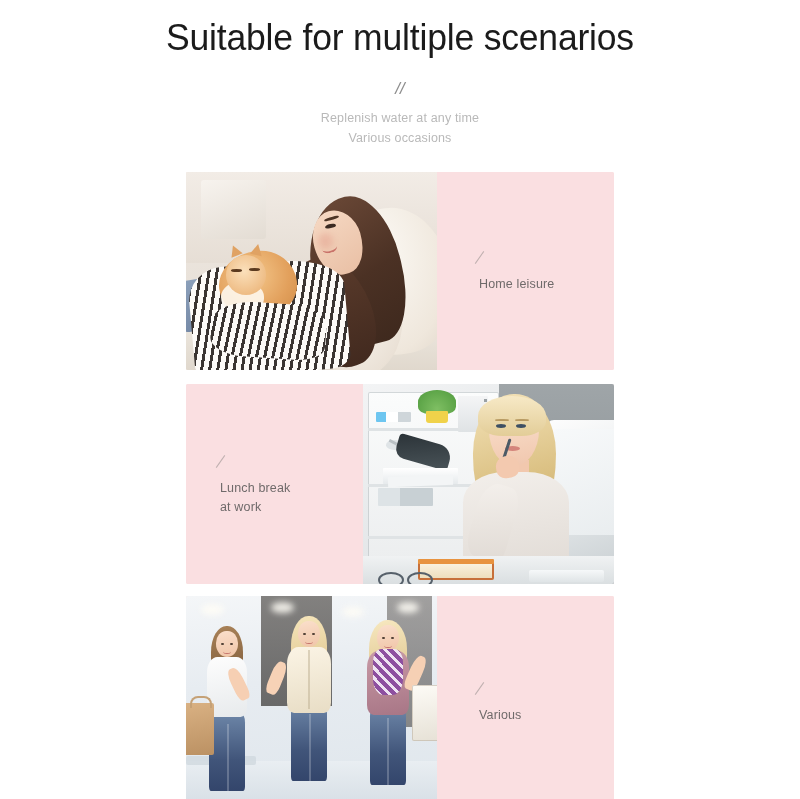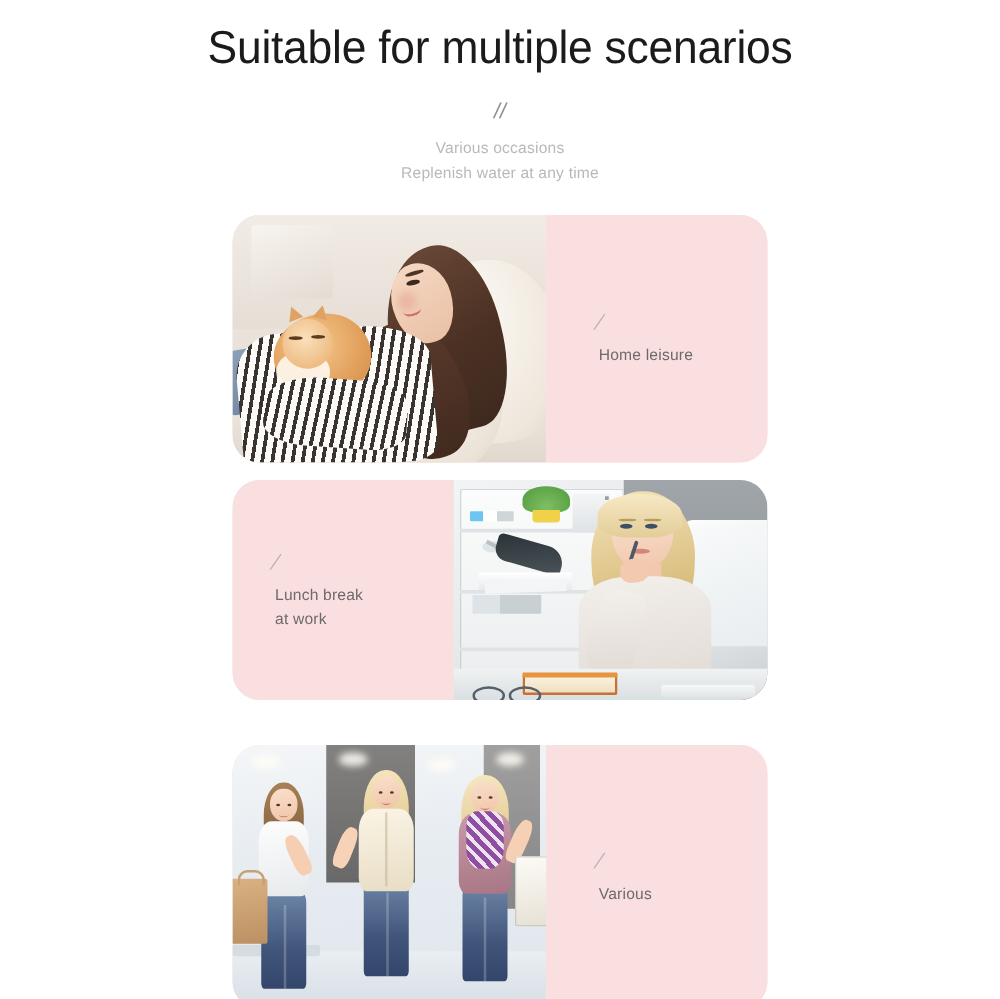--- a/index.html
+++ b/index.html
@@ -43,27 +43,27 @@
     font-weight:400;
   }
   .subtitle div{letter-spacing:0.15px;}
 
   
   .cards{position:absolute;left:186px;top:172px;width:428px;}
   .card{
     position:absolute;
     left:0;
     width:428px;
-    border-radius:22px;
+    border-radius:2px;
     overflow:hidden;
     display:flex;
     background:#fadfe1;
   }
   .card-1{top:0px;height:198px;}
-  .card-2{top:212px;height:176px;justify-content:flex-end;}
+  .card-2{top:212px;height:200px;justify-content:flex-end;}
   .card-3{top:424px;height:211px;}
 
   .photo{
     position:relative;
     overflow:hidden;
     flex:0 0 auto;
     background:#efeae6;
   }
   .pink{
     position:relative;
@@ -334,22 +334,22 @@
 <body>
 
 <div class="page">
 
   <div class="header">
     <h1 class="page-title">Suitable for multiple scenarios</h1>
 
     <div class="slash-divider">//</div>
 
     <div class="subtitle">
+      <div>Replenish water at any time</div>
       <div>Various occasions</div>
-      <div>Replenish water at any time</div>
     </div>
   </div>
 
   <div class="cards">
 
     <div class="card card-1">
       <div class="photo">
         <div class="scene s1">
           <div class="wall"></div>
             <div class="win"></div>

